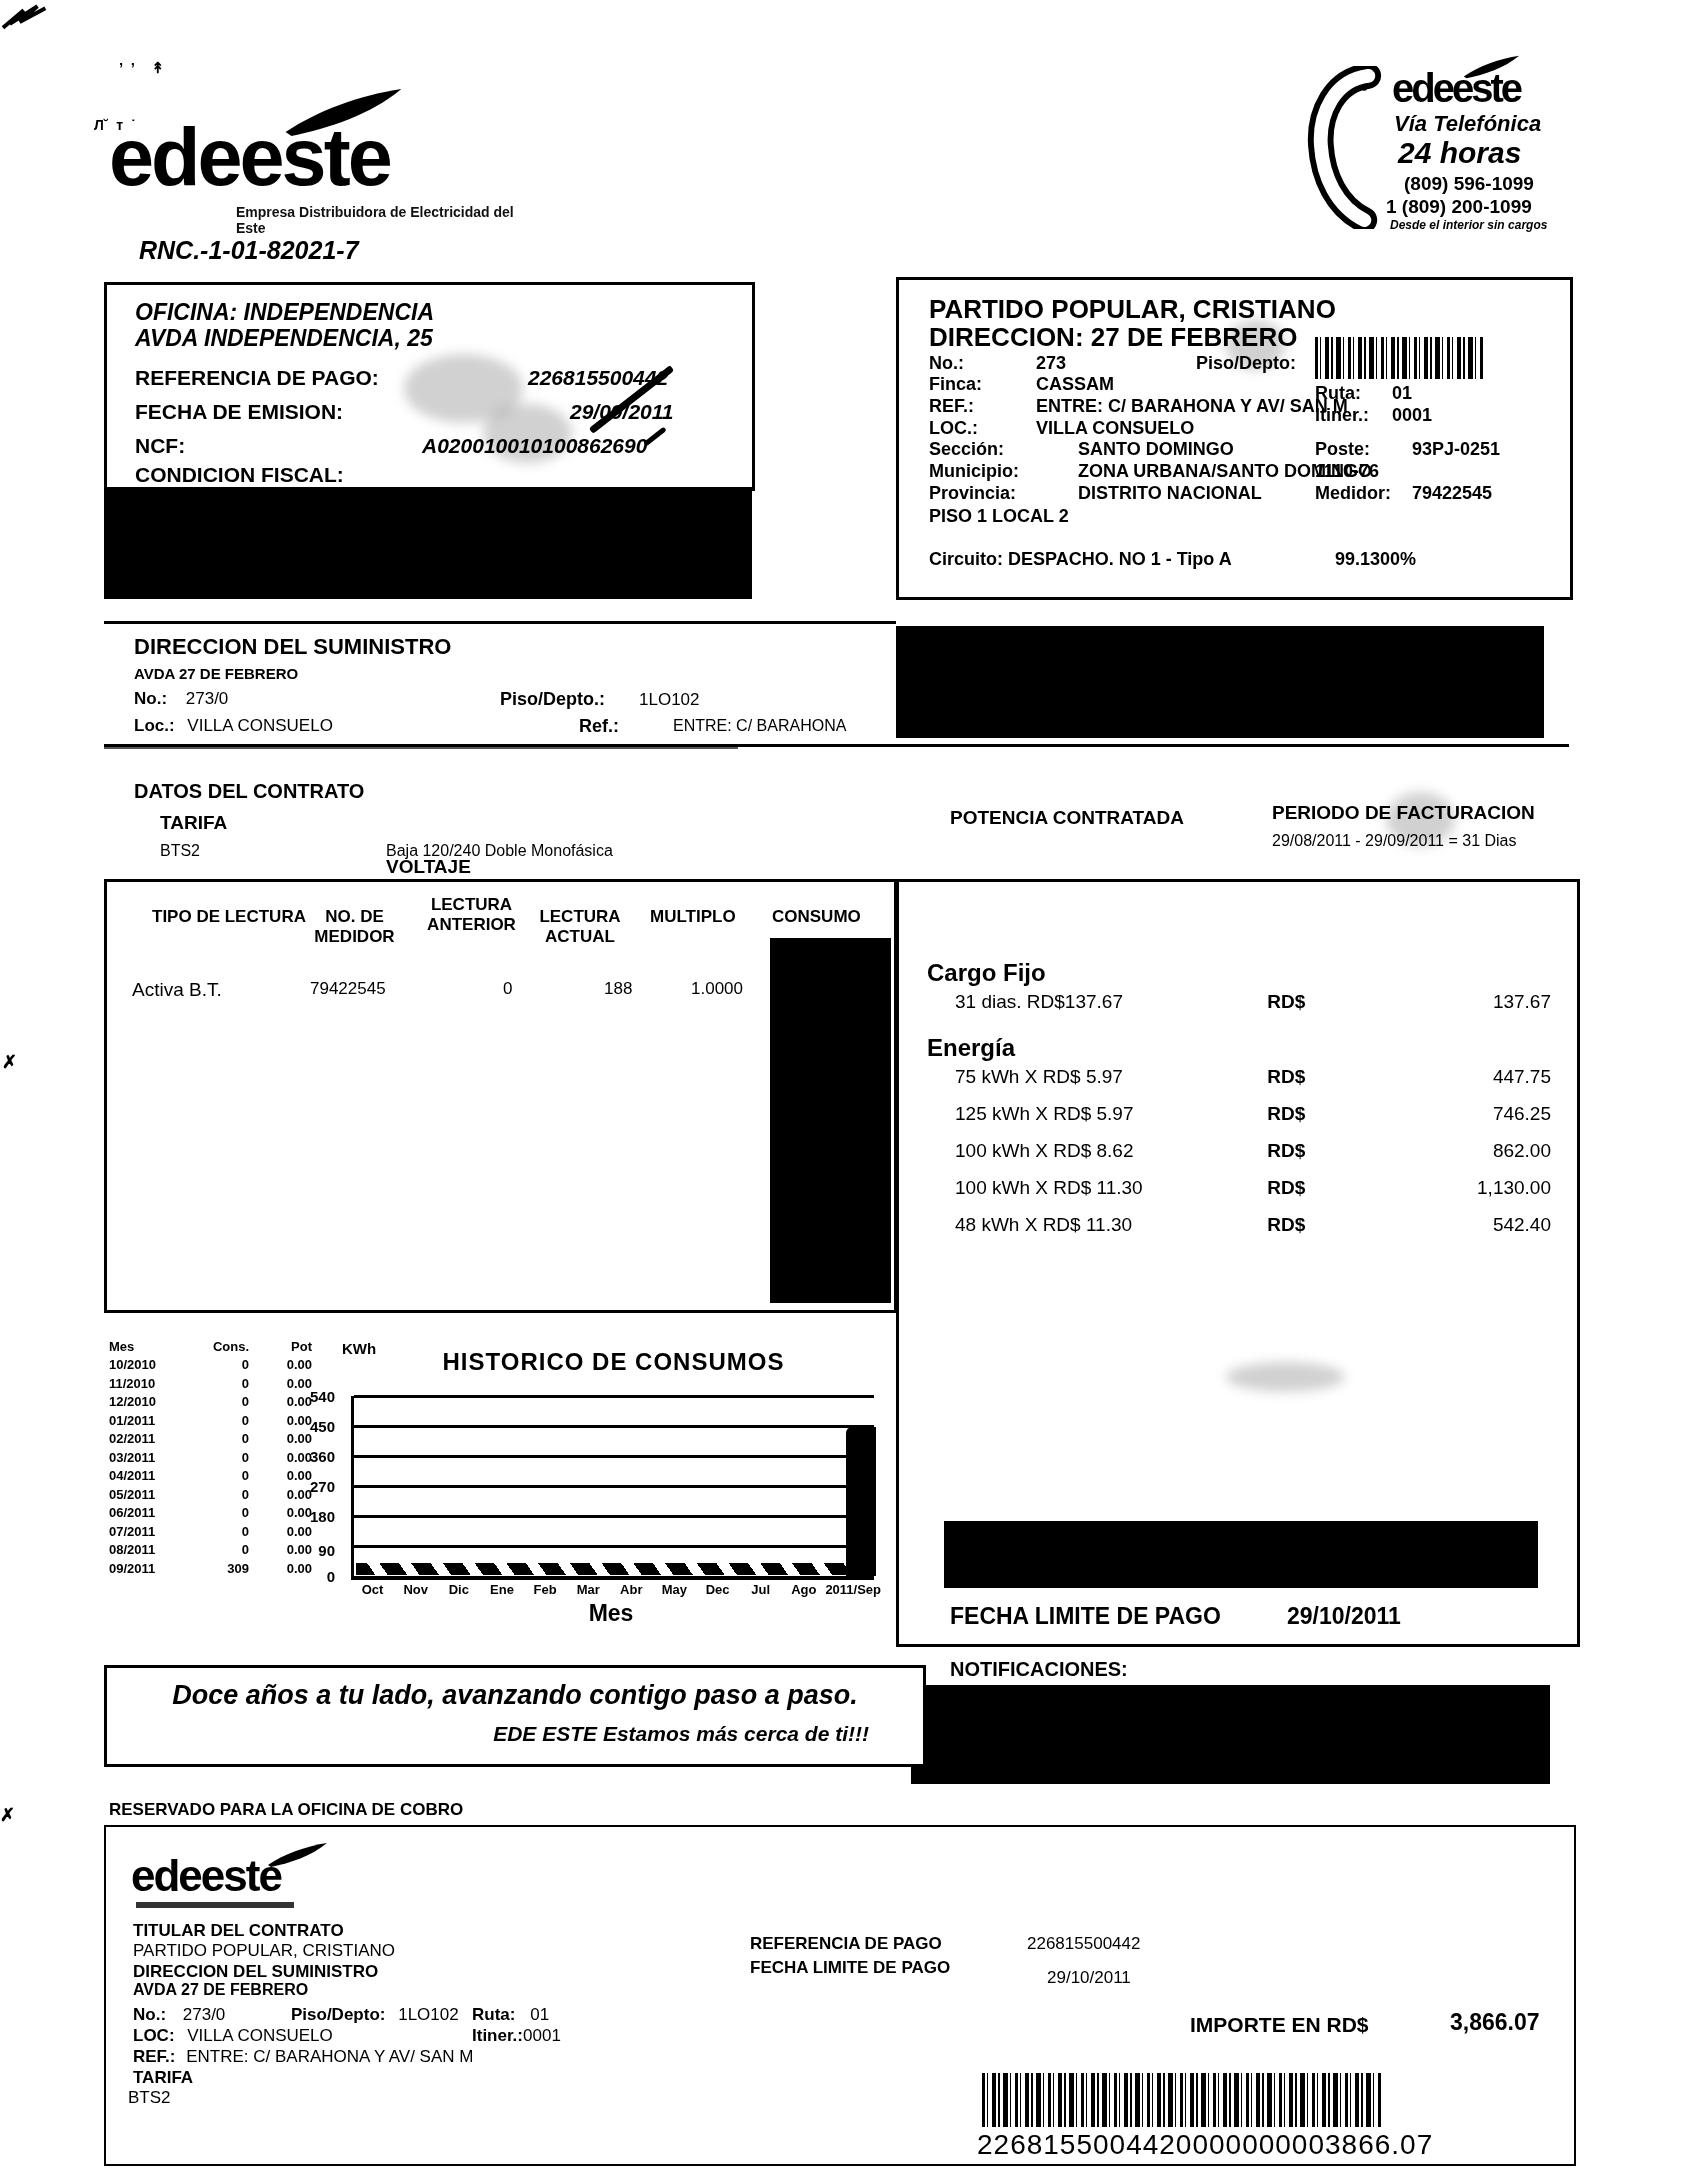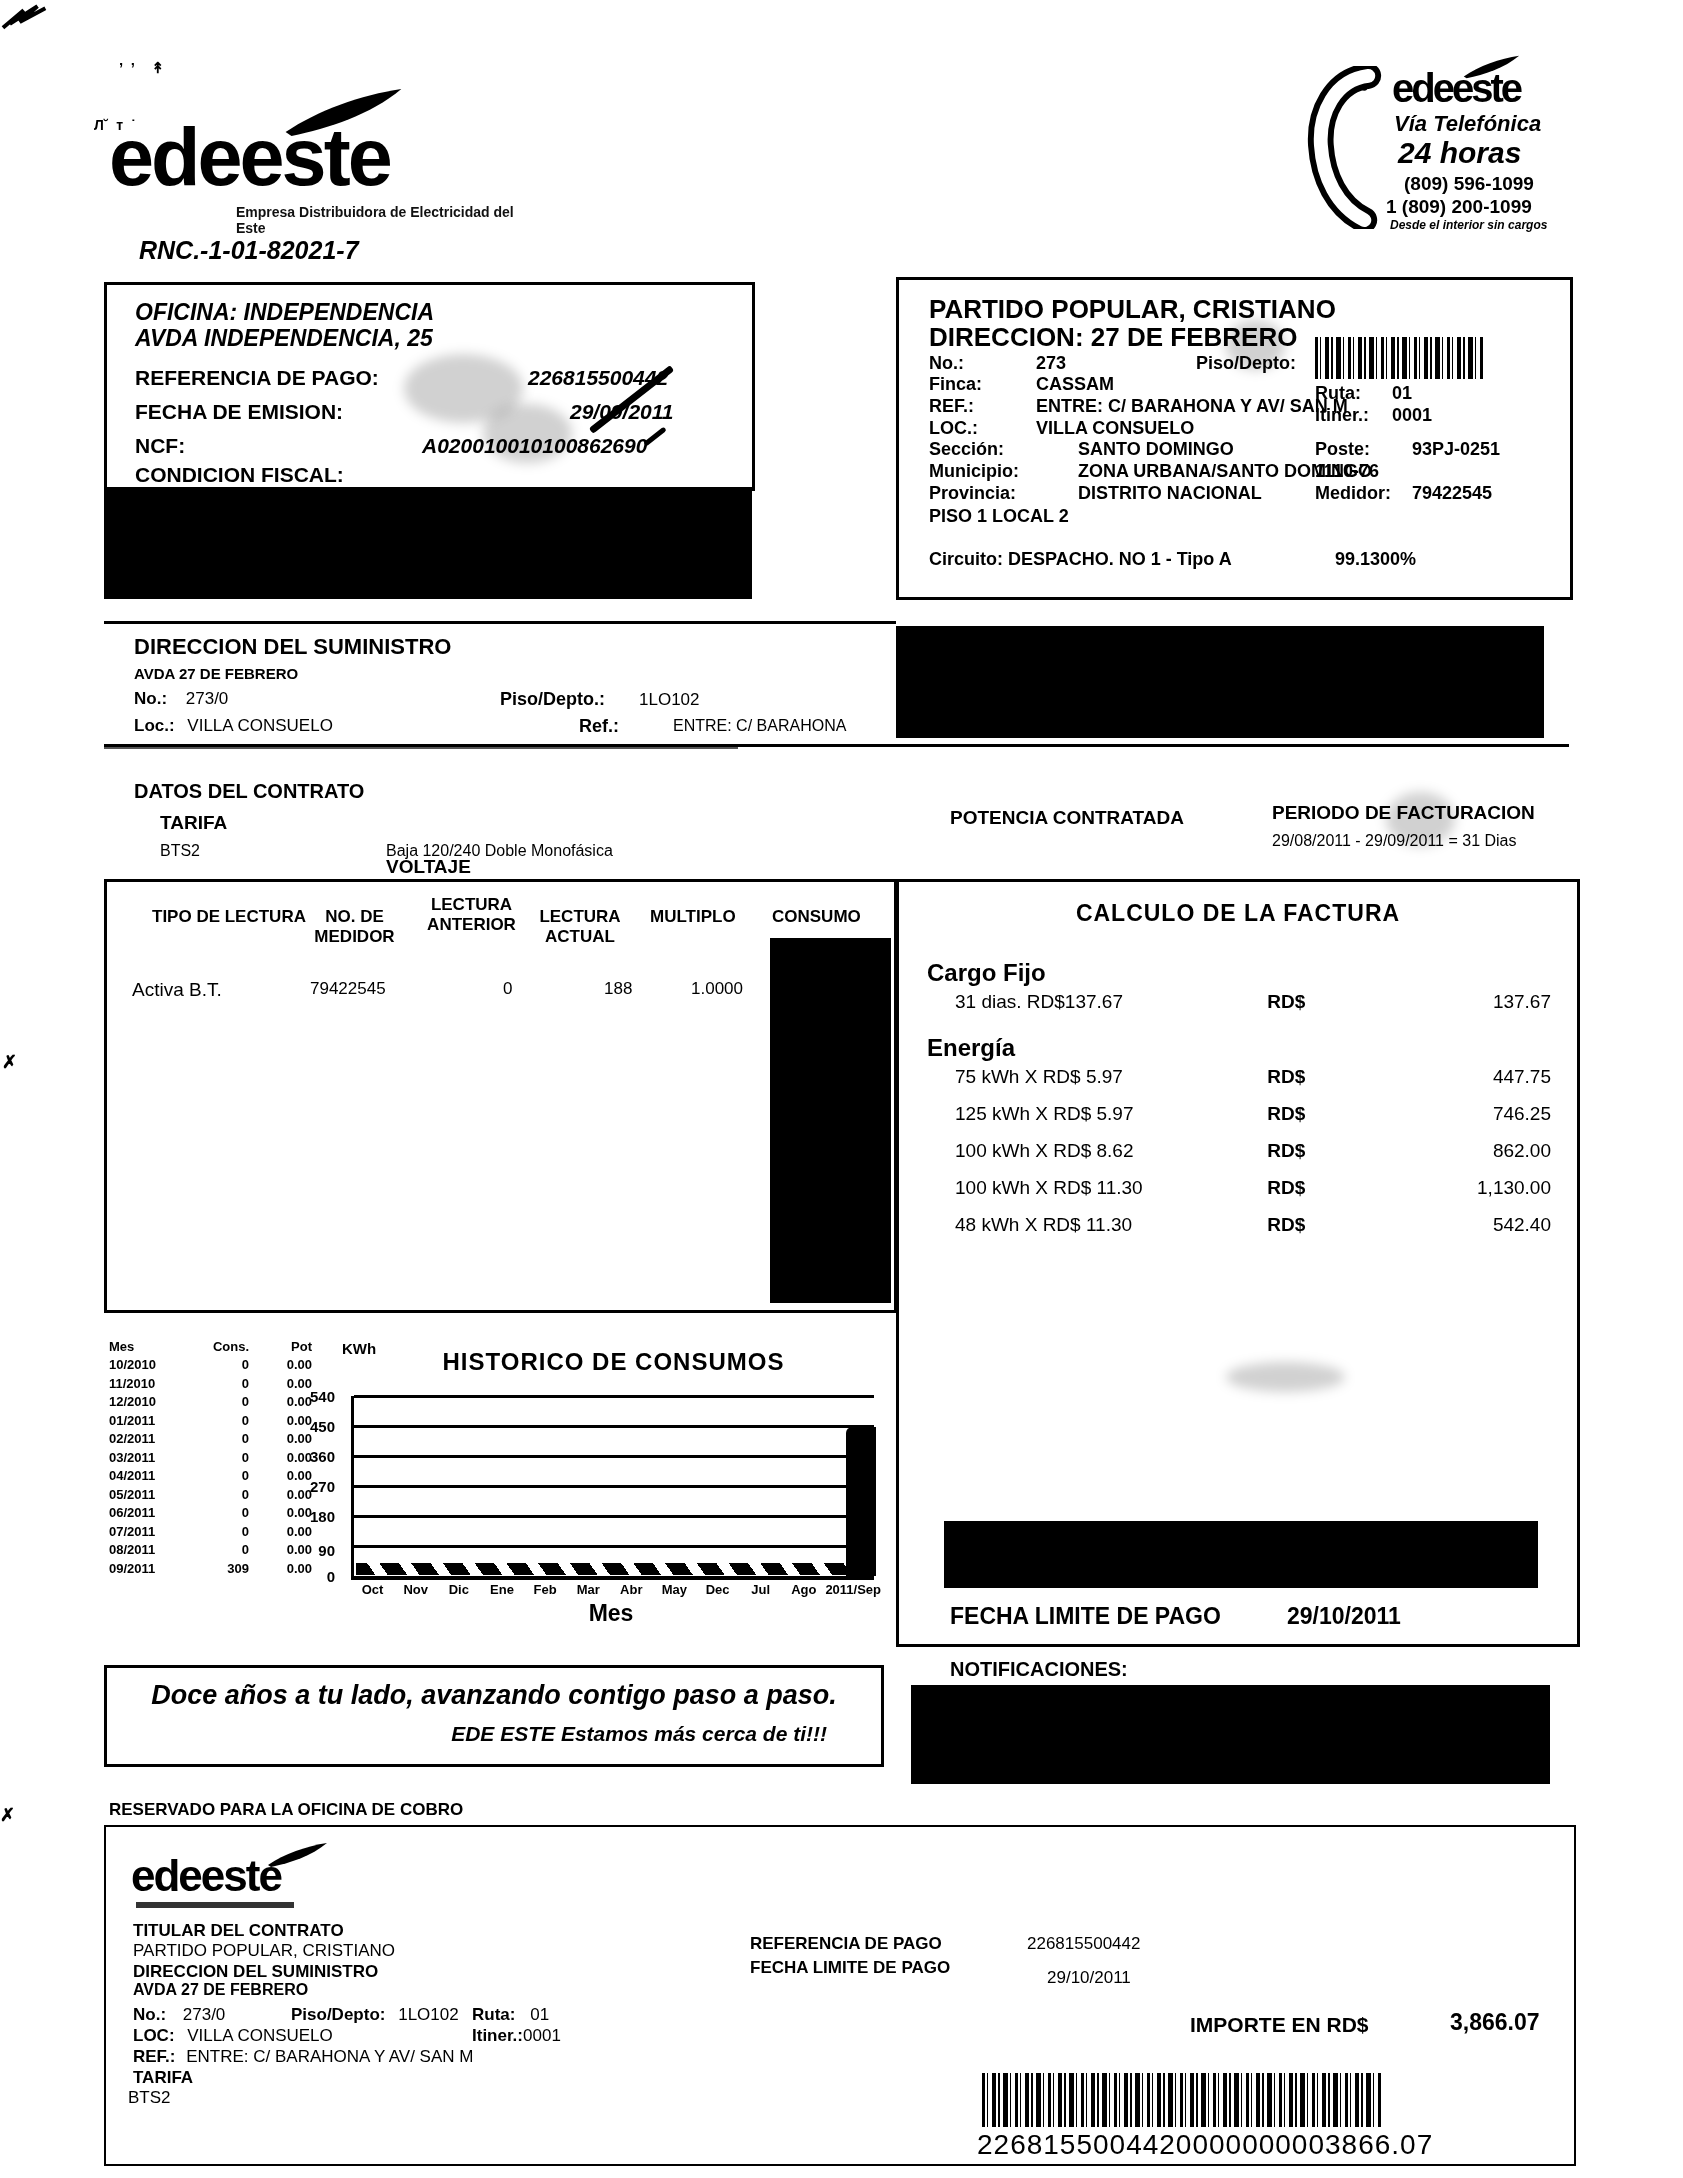--- a/index.html
+++ b/index.html
@@ -172,21 +172,20 @@
     <div class="th" style="left:665px;top:25px;">CONSUMO</div>
     <div class="abs" style="left:25px;top:97px;font-size:19px;">Activa B.T.</div>
     <div class="abs" style="left:203px;top:97px;font-size:17px;">79422545</div>
     <div class="abs" style="left:396px;top:97px;font-size:17px;">0</div>
     <div class="abs" style="left:497px;top:97px;font-size:17px;">188</div>
     <div class="abs" style="left:584px;top:97px;font-size:17px;">1.0000</div>
     <div class="blackout" style="left:663px;top:56px;width:121px;height:365px;"></div>
   </div>
 
   <div class="box" style="left:896px;top:879px;width:678px;height:762px;">
-    <div class="abs b" style="left:0;top:18px;width:100%;text-align:center;font-size:23px;letter-spacing:1px;">CALCULO DE LA FACTURA</div>
     <div class="abs" id="cf-items" style="left:28px;top:71px;width:624px;">
         <div class="cf-head">Cargo Fijo</div>
         <div class="cf-row">
           <span class="cf-desc">31 dias. RD$137.67</span>
           <span class="cf-cur">RD$</span>
           <span class="cf-amt">137.67</span>
         </div>
         <div class="cf-head">Energía</div>
         <div class="cf-row">
           <span class="cf-desc">75 kWh X RD$ 5.97</span>
@@ -321,21 +320,21 @@
       <div class="xlab">Mar</div>
       <div class="xlab">Abr</div>
       <div class="xlab">May</div>
       <div class="xlab">Dec</div>
       <div class="xlab">Jul</div>
       <div class="xlab">Ago</div>
       <div class="xlab">2011/Sep</div>
     </div>
   <div class="abs b" style="left:351px;top:1600px;width:520px;text-align:center;font-size:23px;">Mes</div>
 
-  <div class="box" style="left:104px;top:1665px;width:774px;height:96px;">
+  <div class="box" style="left:104px;top:1665px;width:774px;height:96px;padding-left:42px;">
     <div class="abs b i" style="left:0;top:12px;width:100%;text-align:center;font-size:27px;">Doce años a tu lado, avanzando contigo paso a paso.</div>
     <div class="abs b i" style="right:54px;top:54px;font-size:21px;">EDE ESTE Estamos más cerca de  ti!!!</div>
   </div>
 
   <div class="abs b" style="left:109px;top:1800px;font-size:17px;">RESERVADO PARA LA OFICINA DE COBRO</div>
   <div class="box" style="left:104px;top:1825px;width:1468px;height:337px;border-width:2px;">
     <svg class="abs" style="left:158px;top:14px" width="65" height="28" viewBox="0 0 130 52">
       <path d="M8 46 C40 24 85 8 126 2 C95 28 52 42 14 50 Z" fill="#000"></path>
     </svg>
     <div class="abs logo-text" style="left:25px;top:24px;font-size:44px;letter-spacing:-2px;">edeeste</div>

